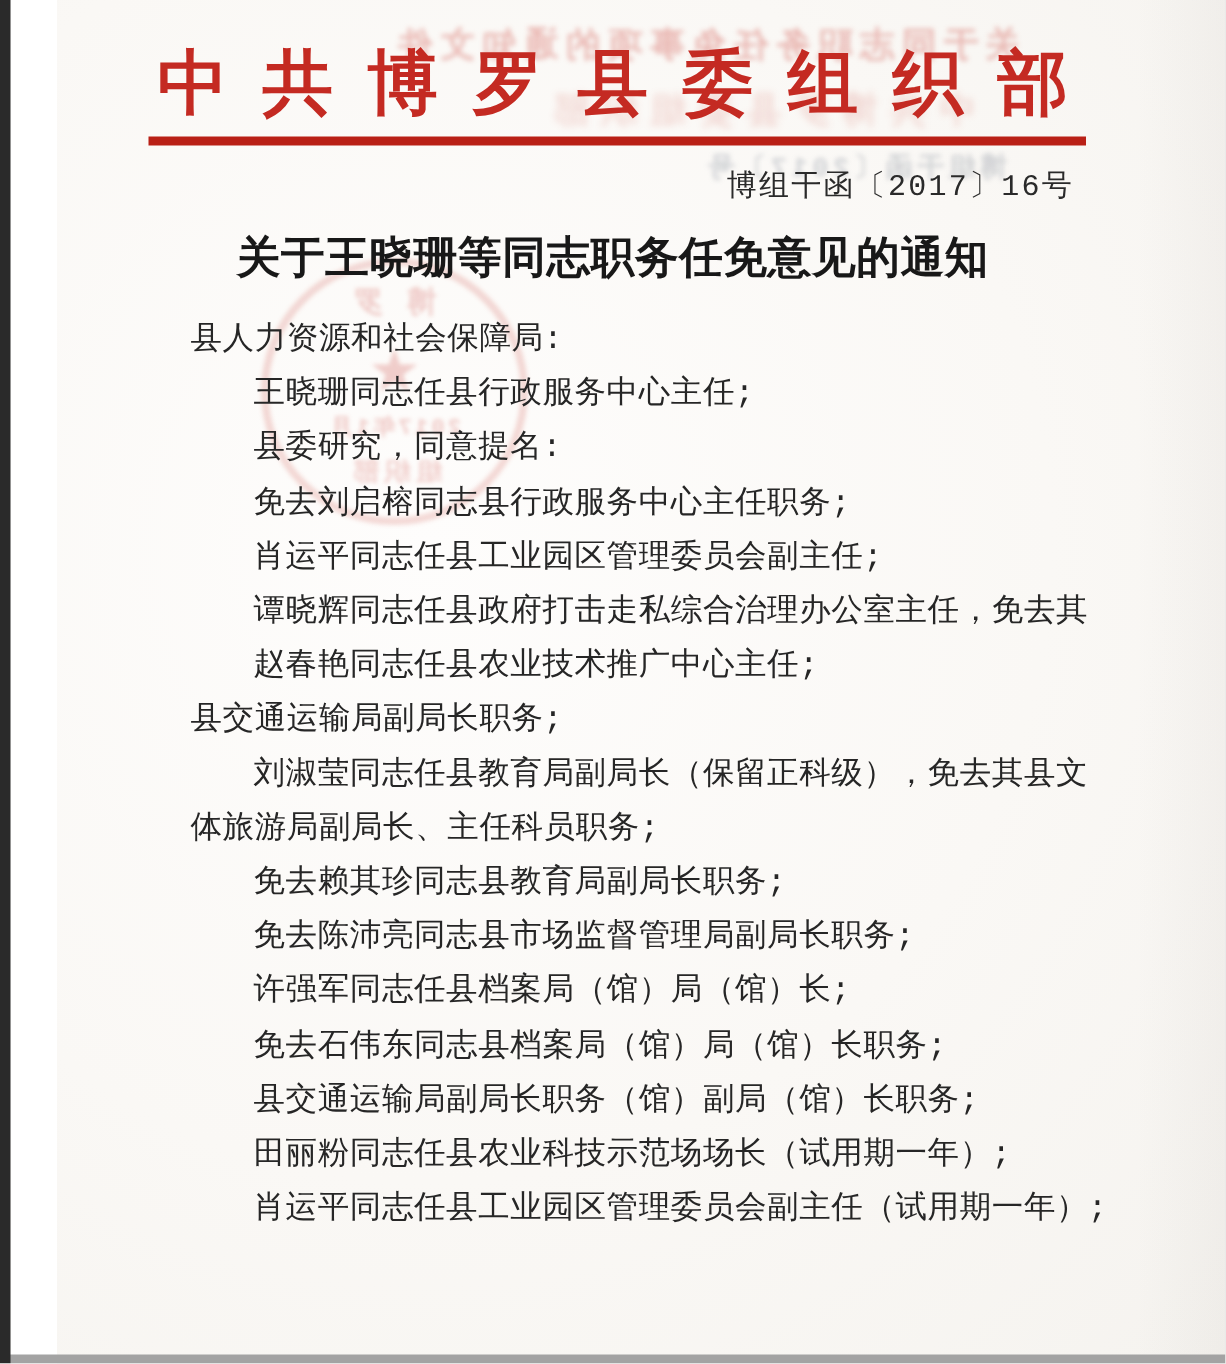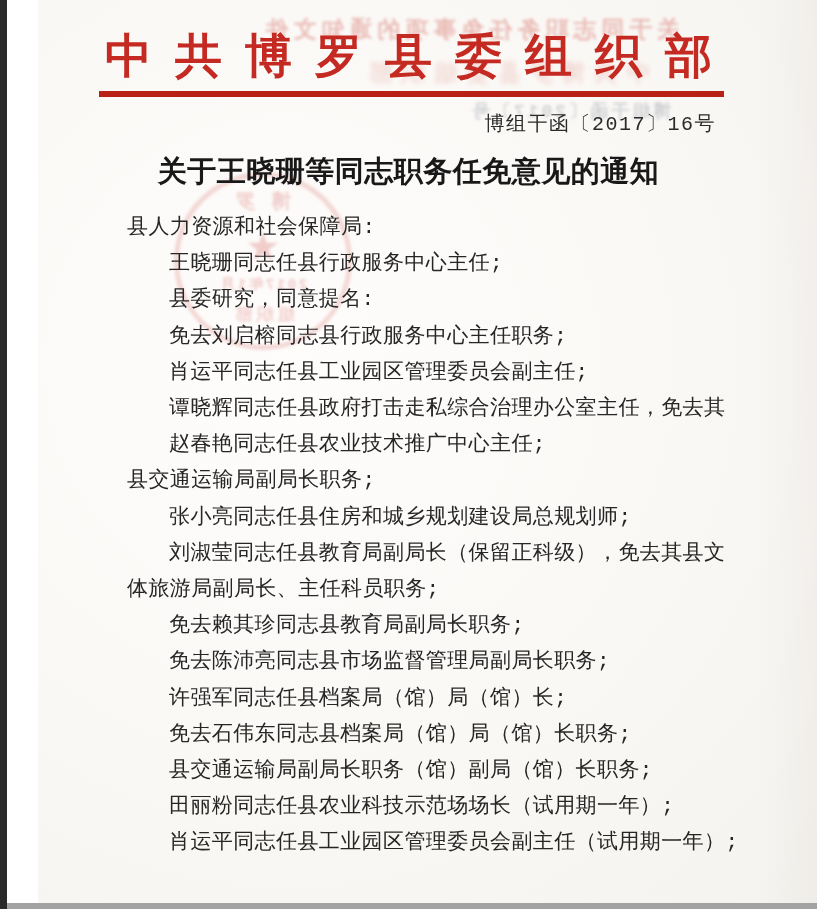--- a/index.html
+++ b/index.html
@@ -130,21 +130,20 @@
 
   <div class="body-text">
       <p class="">县人力资源和社会保障局:</p>
       <p class="indent">王晓珊同志任县行政服务中心主任;</p>
       <p class="indent">县委研究，同意提名:</p>
       <p class="indent">免去刘启榕同志县行政服务中心主任职务;</p>
       <p class="indent">肖运平同志任县工业园区管理委员会副主任;</p>
       <p class="indent">谭晓辉同志任县政府打击走私综合治理办公室主任，免去其</p>
       <p class="indent">赵春艳同志任县农业技术推广中心主任;</p>
       <p class="">县交通运输局副局长职务;</p>
-      <p class="indent">张小亮同志任县住房和城乡规划建设局总规划师;</p>
       <p class="indent">刘淑莹同志任县教育局副局长（保留正科级），免去其县文</p>
       <p class="">体旅游局副局长、主任科员职务;</p>
       <p class="indent">免去赖其珍同志县教育局副局长职务;</p>
       <p class="indent">免去陈沛亮同志县市场监督管理局副局长职务;</p>
       <p class="indent">许强军同志任县档案局（馆）局（馆）长;</p>
       <p class="indent">免去石伟东同志县档案局（馆）局（馆）长职务;</p>
       <p class="indent">县交通运输局副局长职务（馆）副局（馆）长职务;</p>
       <p class="indent">田丽粉同志任县农业科技示范场场长（试用期一年）;</p>
       <p class="indent">肖运平同志任县工业园区管理委员会副主任（试用期一年）;</p>
     </div>

